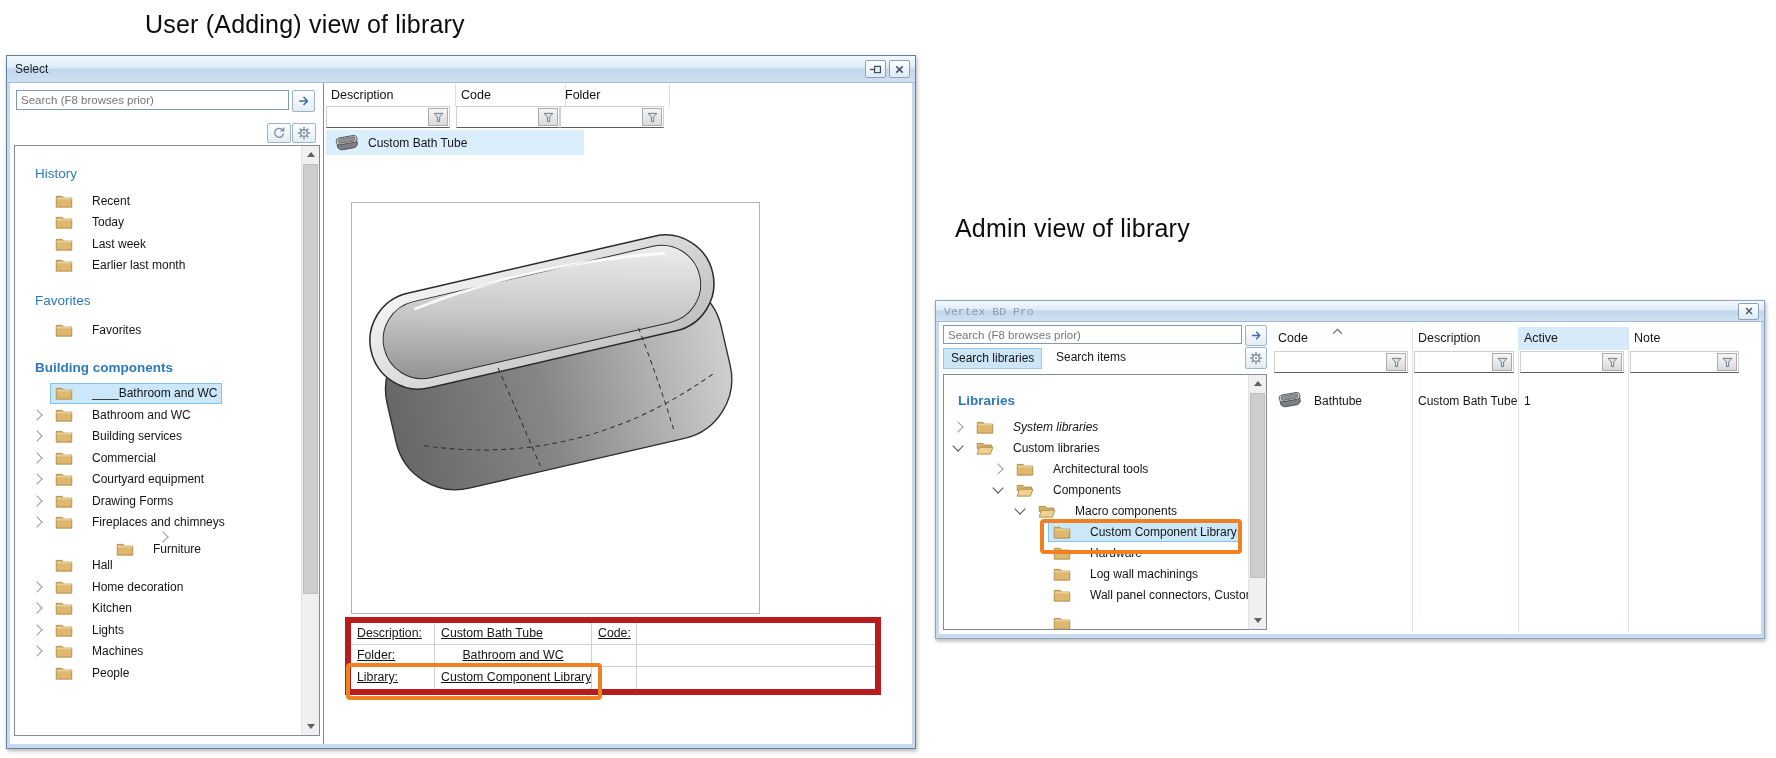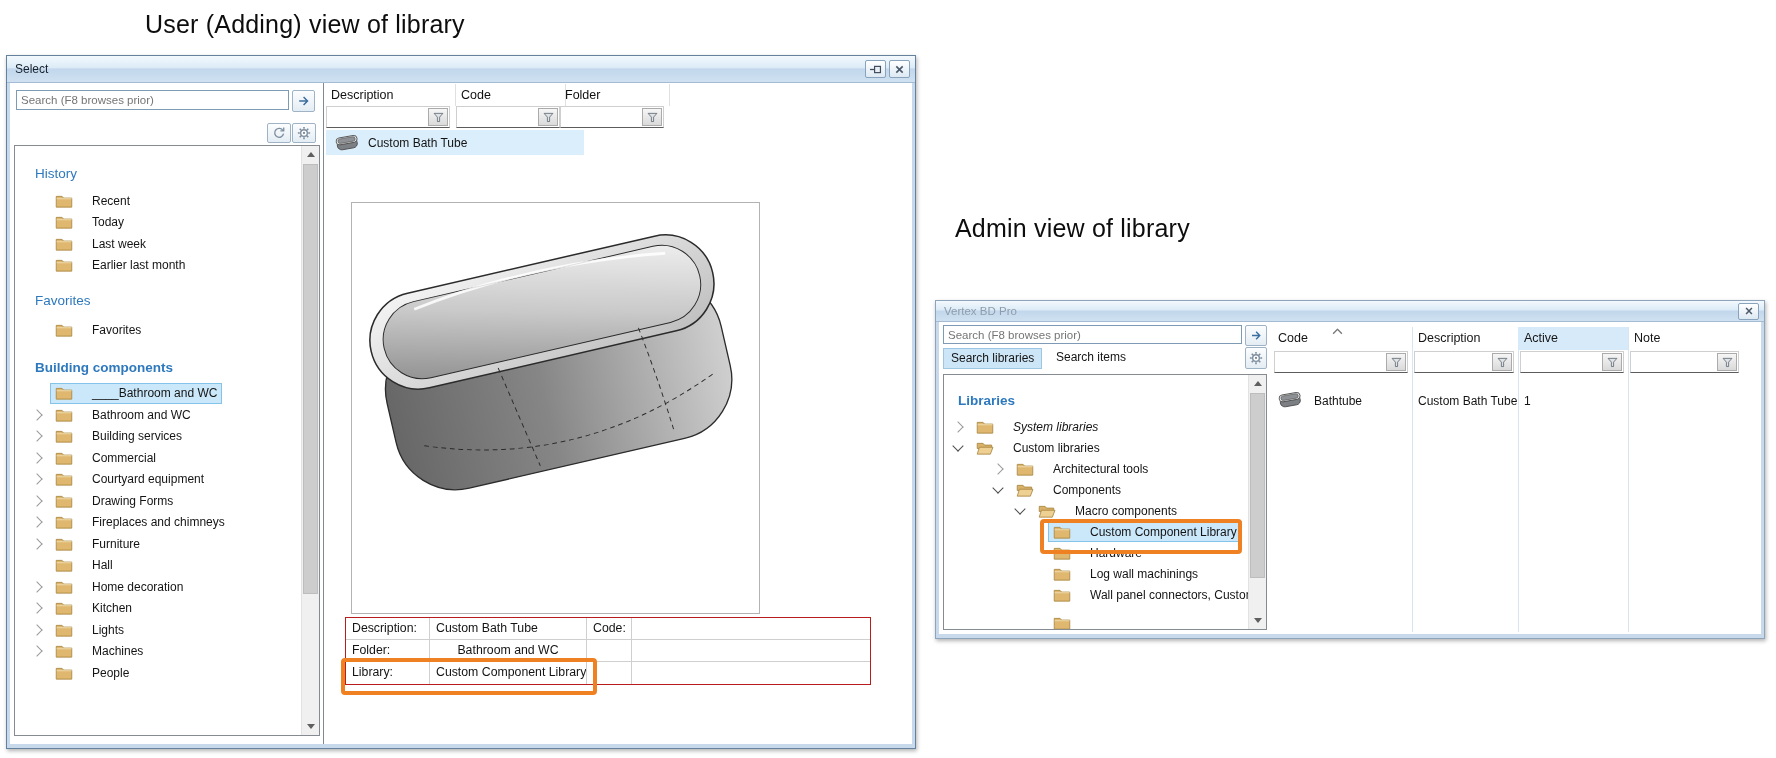--- a/index.html
+++ b/index.html
@@ -56,21 +56,21 @@
              margin-right:6px;}
   .funnelbtn{position:absolute;right:1px;top:1px;bottom:1px;width:18px;border:1px solid #ababab;
              background:linear-gradient(#f6f6f6,#dadada);display:flex;align-items:center;justify-content:center;}
   .selrow{position:absolute;display:flex;align-items:center;background:#daeefb;}
   .minitub{width:24px;height:17px;margin:0 9px 0 9px;flex:none;}
 
   .preview{position:absolute;border:1px solid #b3b3b3;background:#fff;display:flex;align-items:flex-start;justify-content:center;}
   .tub{margin-top:6px;}
 
   .dgrid{position:absolute;display:grid;grid-template-columns:84px 157px 45px 1fr;grid-auto-rows:22px;
-         border:1px solid #b91c1c;background:#fff;}
+         border:6px solid #b91c1c;background:#fff;text-decoration:underline;}
   .dcell{border-right:1px solid #cfcfcf;border-bottom:1px solid #cfcfcf;line-height:21px;padding:0 6px;
          white-space:nowrap;overflow:hidden;font-size:12.3px;}
   .dcell.last{border-right:none;} .dcell.brow{border-bottom:none;}
   .dcell.center{text-align:center;}
 
   .orange{position:absolute;border:4px solid #ef8122;border-radius:4px;pointer-events:none;z-index:5;}
 
   
   .tabchip{position:absolute;height:19px;line-height:19px;padding:0 7px;background:#cde6f7;border:1px solid #9dc6e2;}
   .tabplain{position:absolute;height:19px;line-height:19px;padding:0 7px;}
@@ -282,21 +282,21 @@
           </div>
           <div class="titem" style="height:21.5px;">
             <span class="chev" style="margin-left:18px;"></span>
             <span class="chip">
                 <svg class="fold">
                   <use href="#sym-folder"></use>
                 </svg>
             <span class="tlabel">Fireplaces and chimneys</span>
               </span>
           </div>
-          <div class="titem" style="height:21.5px;">
+          <div class="titem" style="height:21.5px;flex-direction:column;">
             <span class="chev" style="margin-left:18px;"></span>
             <span class="chip">
                 <svg class="fold">
                   <use href="#sym-folder"></use>
                 </svg>
             <span class="tlabel">Furniture</span>
               </span>
           </div>
           <div class="titem" style="height:21.5px;">
             <span class="chev none" style="margin-left:18px;"></span>
@@ -450,21 +450,21 @@
           <div class="dcell brow"></div>
           <div class="dcell brow last"></div>
 
           <div class="orange" style="left:-5px;top:40px;width:248px;height:29px;"></div>
         </div>
       </div>
     </div>
   </div>
 
   <div class="win" style="left:935px;top:300px;width:828px;height:337px;border-color:#8ea4ba;">
-    <div class="tbar" style="height:20px;">
+    <div class="tbar" style="height:20px;font-family:Liberation Mono, monospace;">
       <span class="ttl" style="font-size:11.5px;color:#8e9cab;padding-left:3px;">Vertex BD Pro</span>
       <span class="sqbtn" style="height:15px;">
           <svg width="10" height="10">
             <use href="#sym-x"></use>
           </svg>
         </span>
     </div>
     <div class="wbody" style="top:21px;bottom:4px;">
 
       <input class="searchbox" style="left: 4px; top: 3px; width: 299px; height: 19px;" placeholder="Search (F8 browses prior)">

